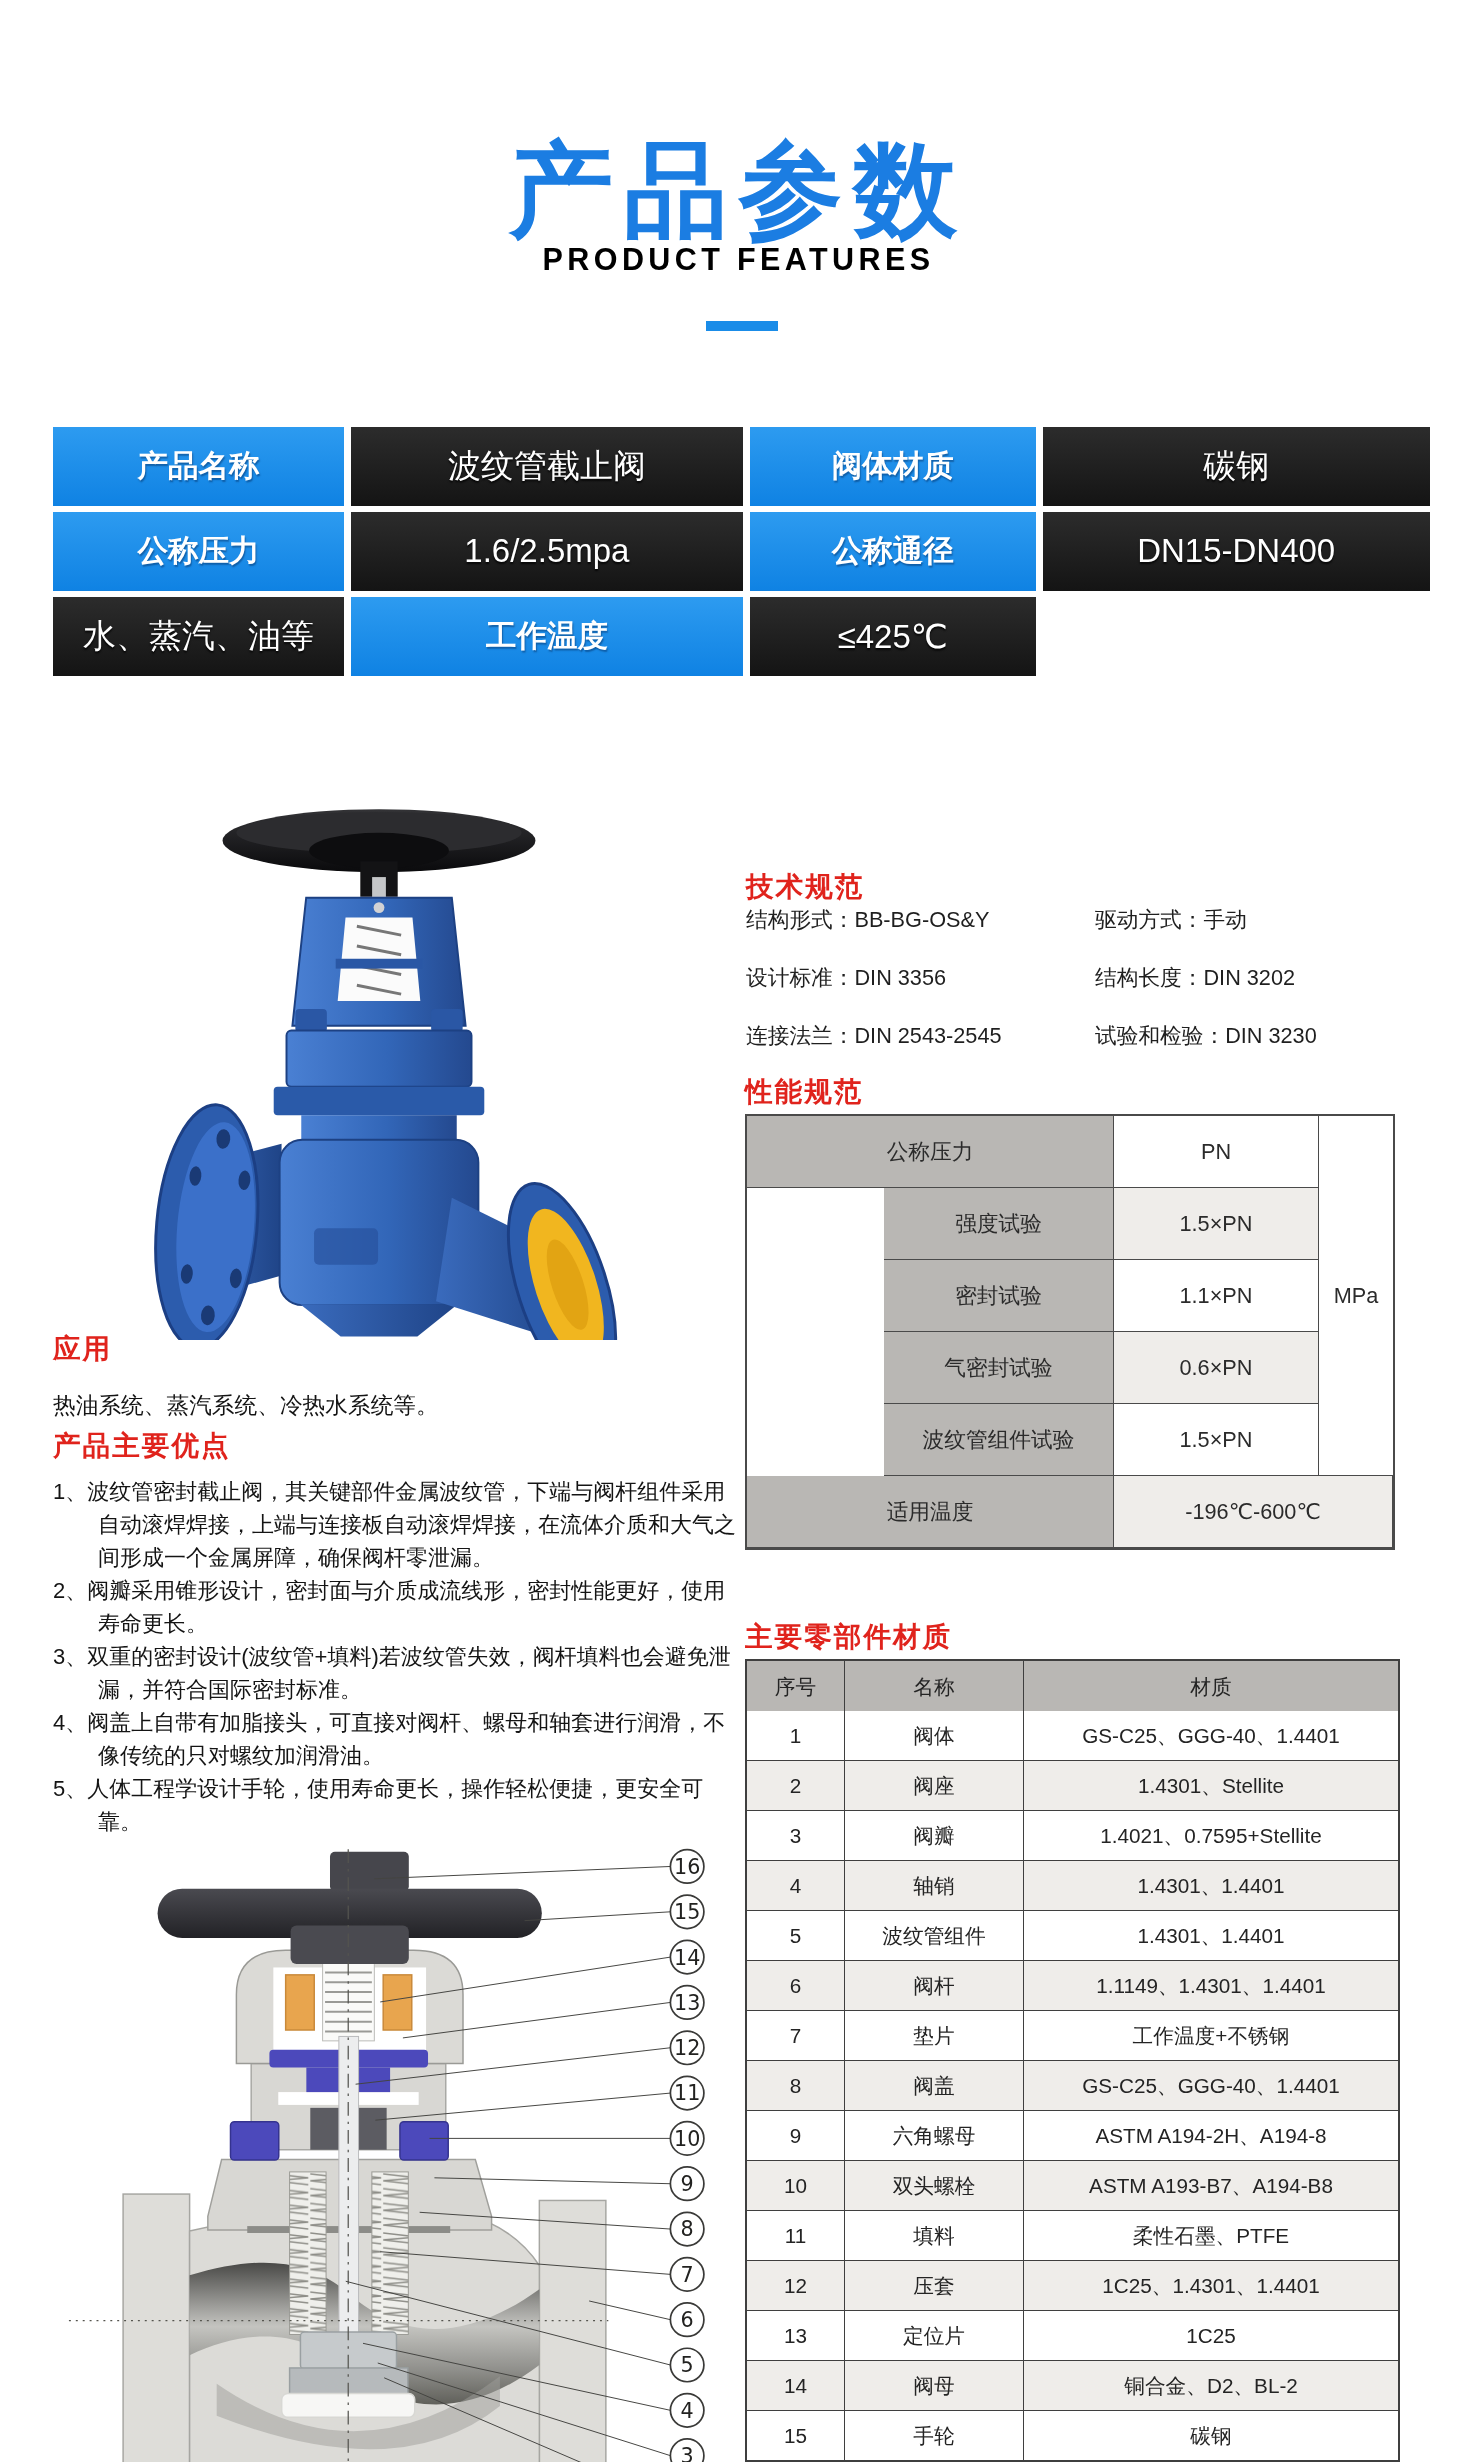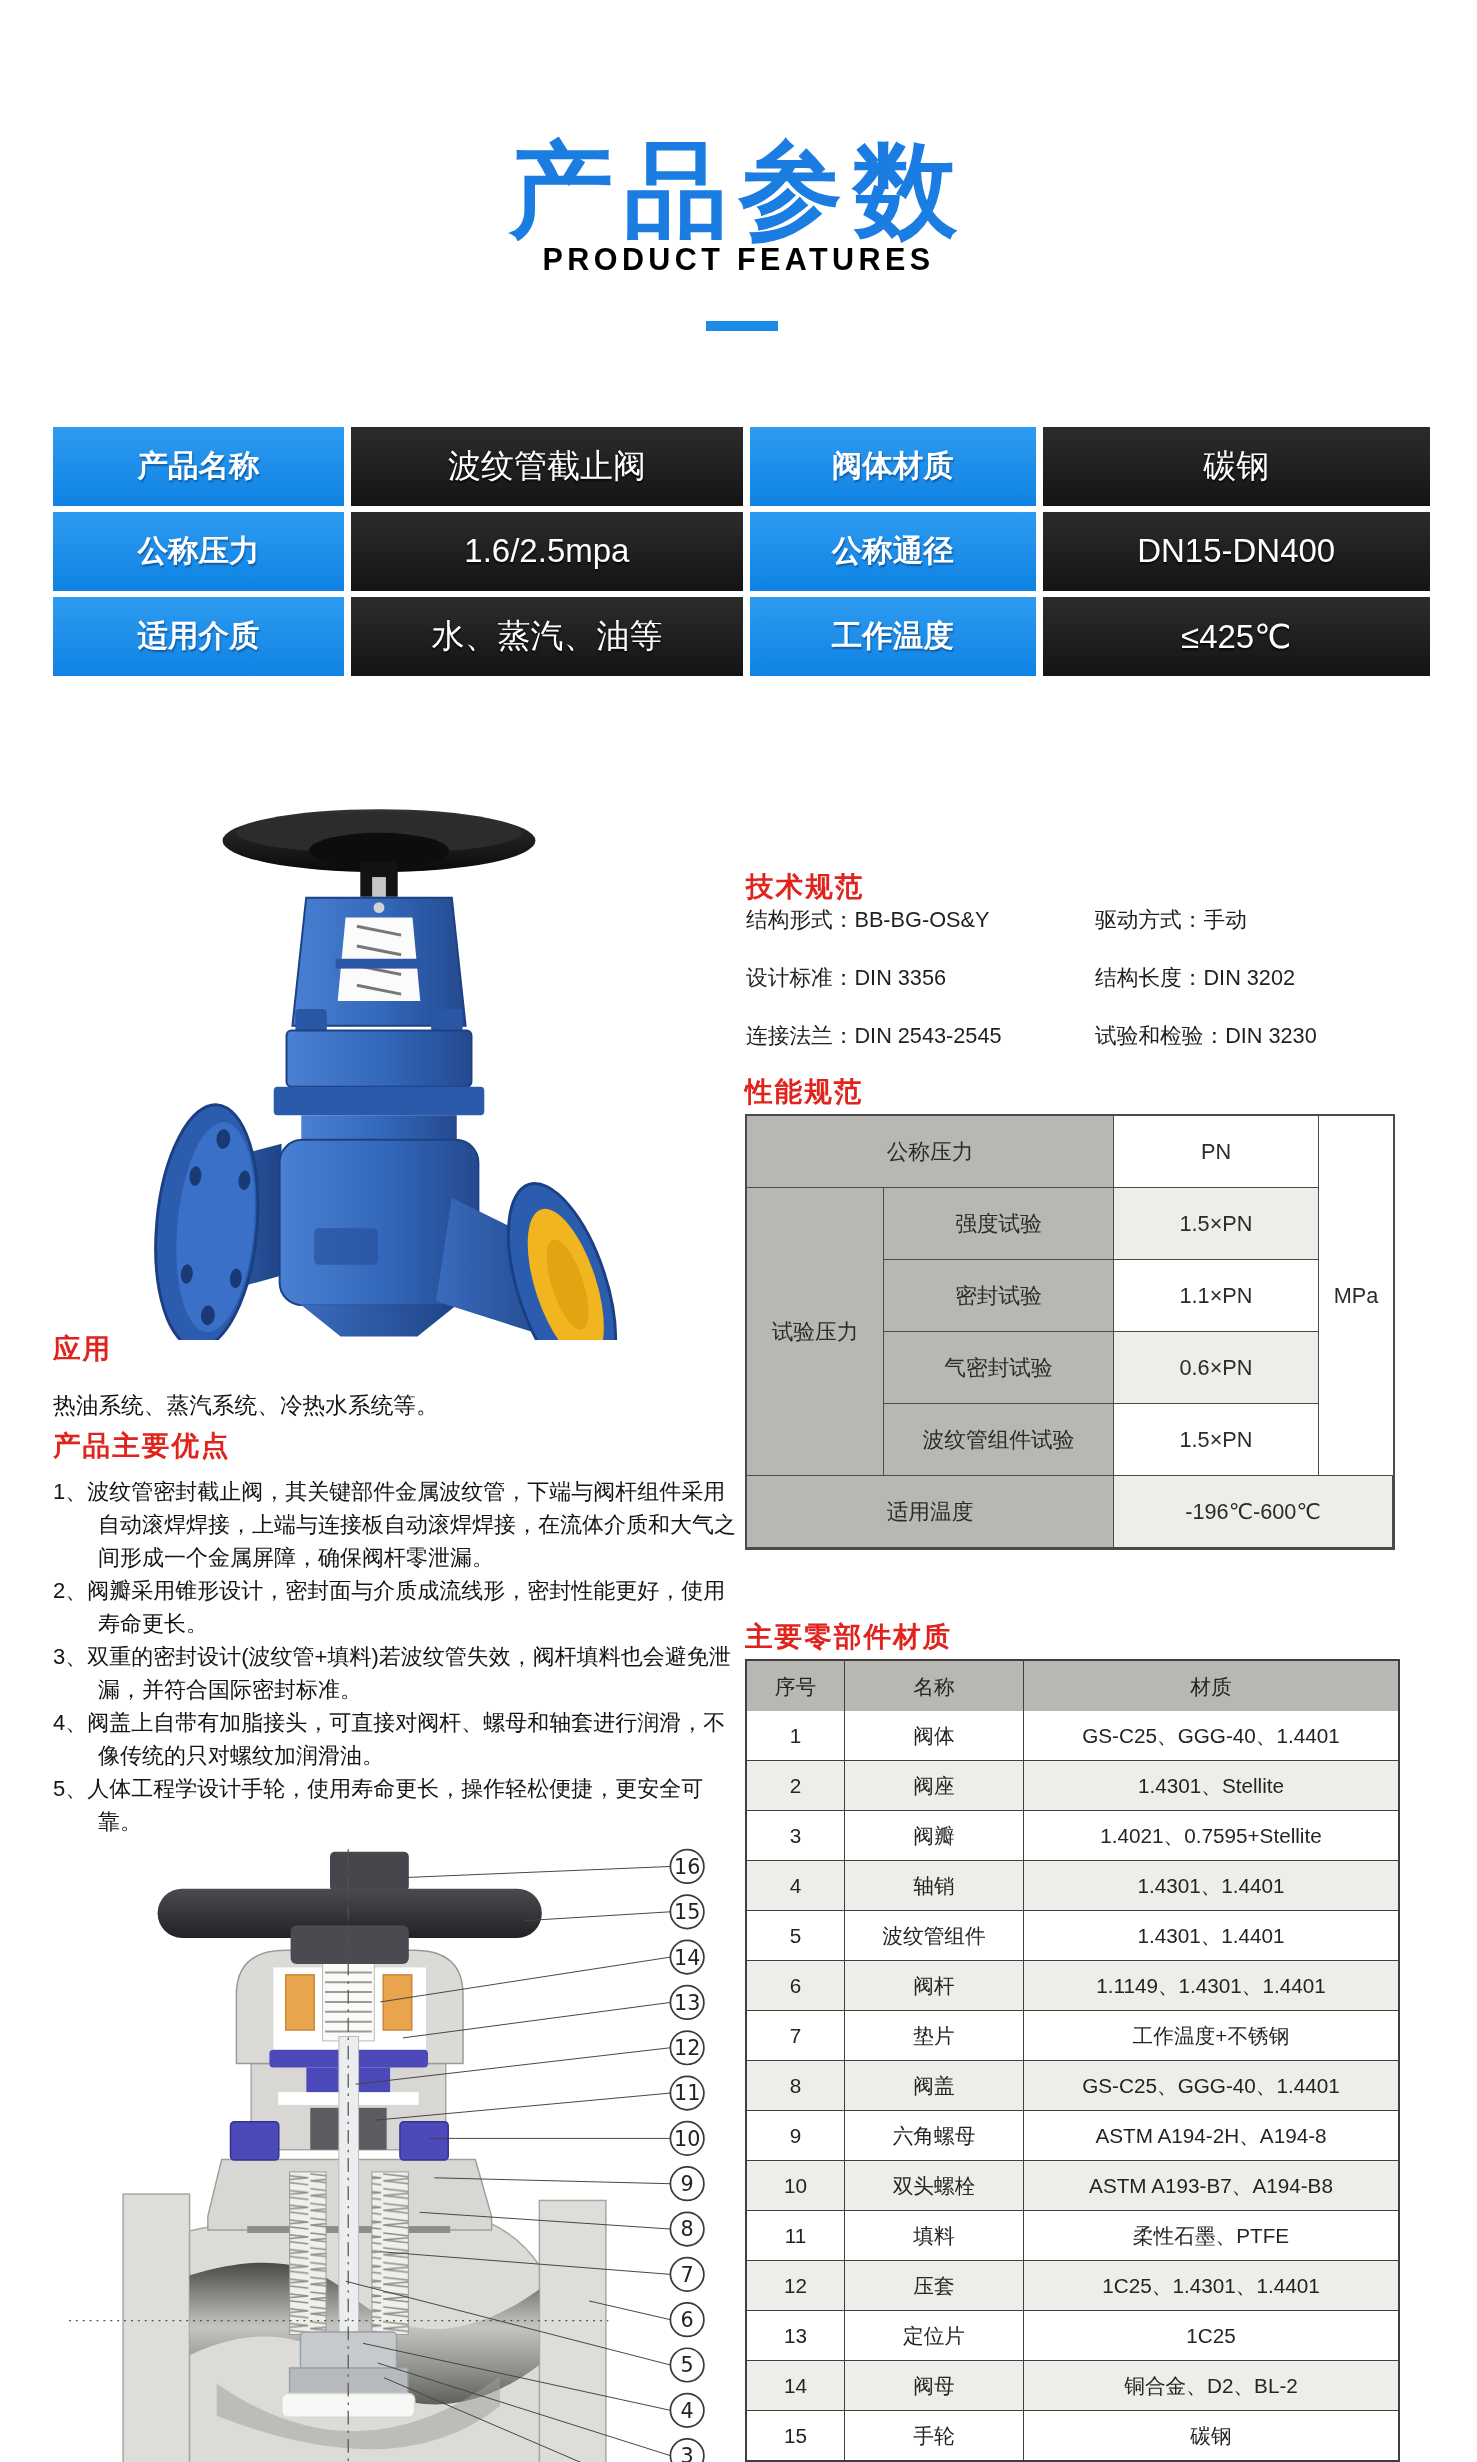--- a/index.html
+++ b/index.html
@@ -77,21 +77,20 @@
 
   <div class="spec-table" id="spec-table">
       <div class="spec-label">产品名称</div>
       <div class="spec-value">波纹管截止阀</div>
       <div class="spec-label">阀体材质</div>
       <div class="spec-value">碳钢</div>
       <div class="spec-label">公称压力</div>
       <div class="spec-value">1.6/2.5mpa</div>
       <div class="spec-label">公称通径</div>
       <div class="spec-value">DN15-DN400</div>
-      <div class="spec-label">适用介质</div>
       <div class="spec-value">水、蒸汽、油等</div>
       <div class="spec-label">工作温度</div>
       <div class="spec-value">≤425℃</div>
     </div>
 
   <svg style="position:absolute;left:133px;top:793px;" width="492" height="547" viewBox="0 0 1000 1110">
     <defs>
       <linearGradient id="pb1" x1="0" y1="0" x2="1" y2="0">
         <stop offset="0" stop-color="#4a80d3"></stop>
           <stop offset="0.55" stop-color="#3266b8"></stop>
@@ -157,21 +156,20 @@
       <div class="tech-item"><span>结构长度：</span><span>DIN 3202</span></div>
       <div class="tech-item"><span>连接法兰：</span><span>DIN 2543-2545</span></div>
       <div class="tech-item"><span>试验和检验：</span><span>DIN 3230</span></div>
     </div>
 
   <div class="red-h" style="left:745px;top:1073px;">性能规范</div>
   <div class="perf-table">
     <div class="pc-gray p-nlabel">公称压力</div>
     <div class="pc-white p-nvalue">PN</div>
     <div class="pc-white p-unit no-r">MPa</div>
-    <div class="pc-gray p-tlabel">试验压力</div>
     <div class="pc-gray" style="grid-column:2;grid-row:2;">强度试验</div>
     <div class="pc-light" style="grid-column:3;grid-row:2;">1.5×PN</div>
     <div class="pc-gray" style="grid-column:2;grid-row:3;">密封试验</div>
     <div class="pc-white" style="grid-column:3;grid-row:3;">1.1×PN</div>
     <div class="pc-gray" style="grid-column:2;grid-row:4;">气密封试验</div>
     <div class="pc-light" style="grid-column:3;grid-row:4;">0.6×PN</div>
     <div class="pc-gray" style="grid-column:2;grid-row:5;">波纹管组件试验</div>
     <div class="pc-white" style="grid-column:3;grid-row:5;">1.5×PN</div>
     <div class="pc-gray p-temp-l">适用温度</div>
     <div class="pc-light p-temp-v">-196℃-600℃</div>

